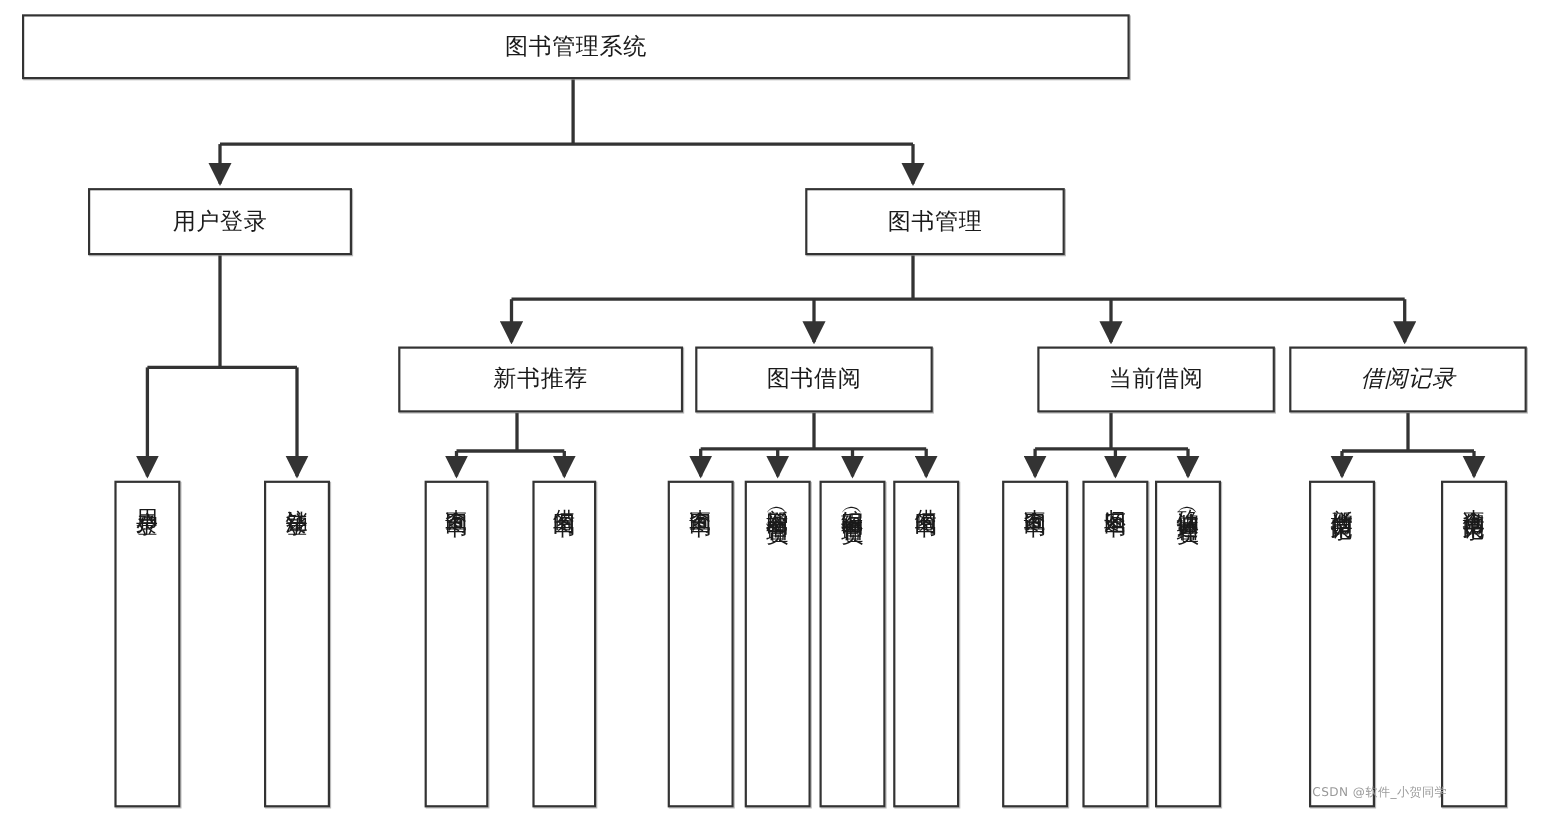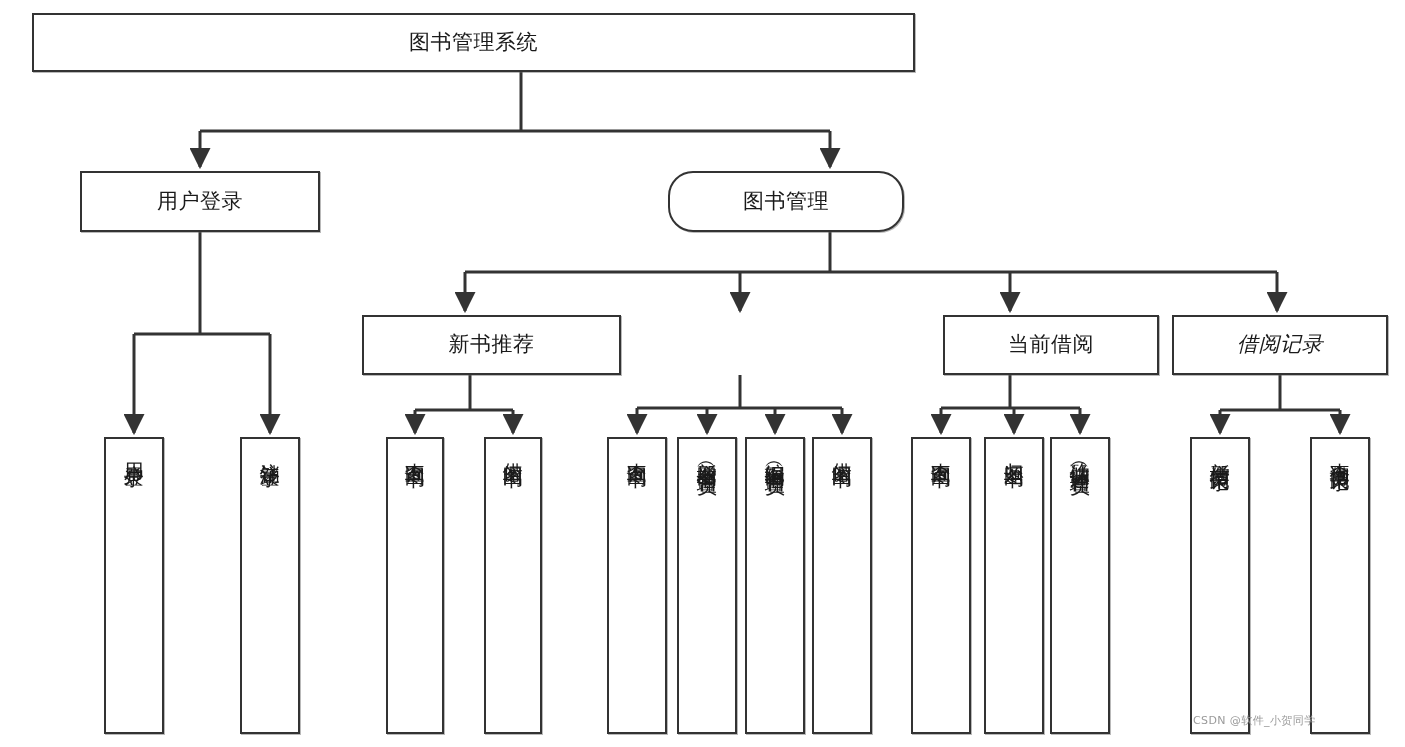--- a/index.html
+++ b/index.html
@@ -115,33 +115,36 @@
       <path d="M 1014 408 L 1014 433" marker-end="url(#arrow)"></path>
       <path d="M 1080 408 L 1080 433" marker-end="url(#arrow)"></path>
 
       <path d="M 1280 375 L 1280 410"></path>
       <path d="M 1220 410 L 1340 410"></path>
       <path d="M 1220 410 L 1220 433" marker-end="url(#arrow)"></path>
       <path d="M 1340 410 L 1340 433" marker-end="url(#arrow)"></path>
     </g>
   </svg>
 
-  <div class="node" id="node-root" style="left: 32px; top: 13px; width: 883px; height: 59px;">
+  <div class="node" id="node-root" style="left: 20px; top: 13px; width: 1007px; height: 59px;">
     <span class="node-label">图书管理系统</span>
   </div>
 
   <div class="node" id="node-l1-0" style="left: 80px; top: 171px; width: 240px; height: 61px;">
     <span class="node-label">用户登录</span>
   </div>
-  <div class="node" id="node-l1-1" style="left: 668px; top: 171px; width: 236px; height: 61px; border-radius: 25px;">
+  <div class="node" id="node-l1-1" style="left: 732px; top: 171px; width: 236px; height: 61px;">
     <span class="node-label">图书管理</span>
   </div>
 
   <div class="node" id="node-l2-0" style="left: 362px; top: 315px; width: 259px; height: 60px; align-items: center;">
     <span class="node-label">新书推荐</span>
+  </div>
+  <div class="node" id="node-l2-1" style="left: 632px; top: 315px; width: 216px; height: 60px;">
+    <span class="node-label">图书借阅</span>
   </div>
   <div class="node" id="node-l2-2" style="left: 903px; top: 315px; width: 216px; height: 60px; margin-left: 40px;">
     <span class="node-label">当前借阅</span>
   </div>
   <div class="node" id="node-l2-3" style="left: 1172px; top: 315px; width: 216px; height: 60px; font-style: italic;">
     <span class="node-label">借阅记录</span>
   </div>
 
   <div class="node leaf" id="node-leaf-0" style="left: 104px; top: 437px; width: 60px; height: 297px;">
     <span class="node-label">用户登录</span>

